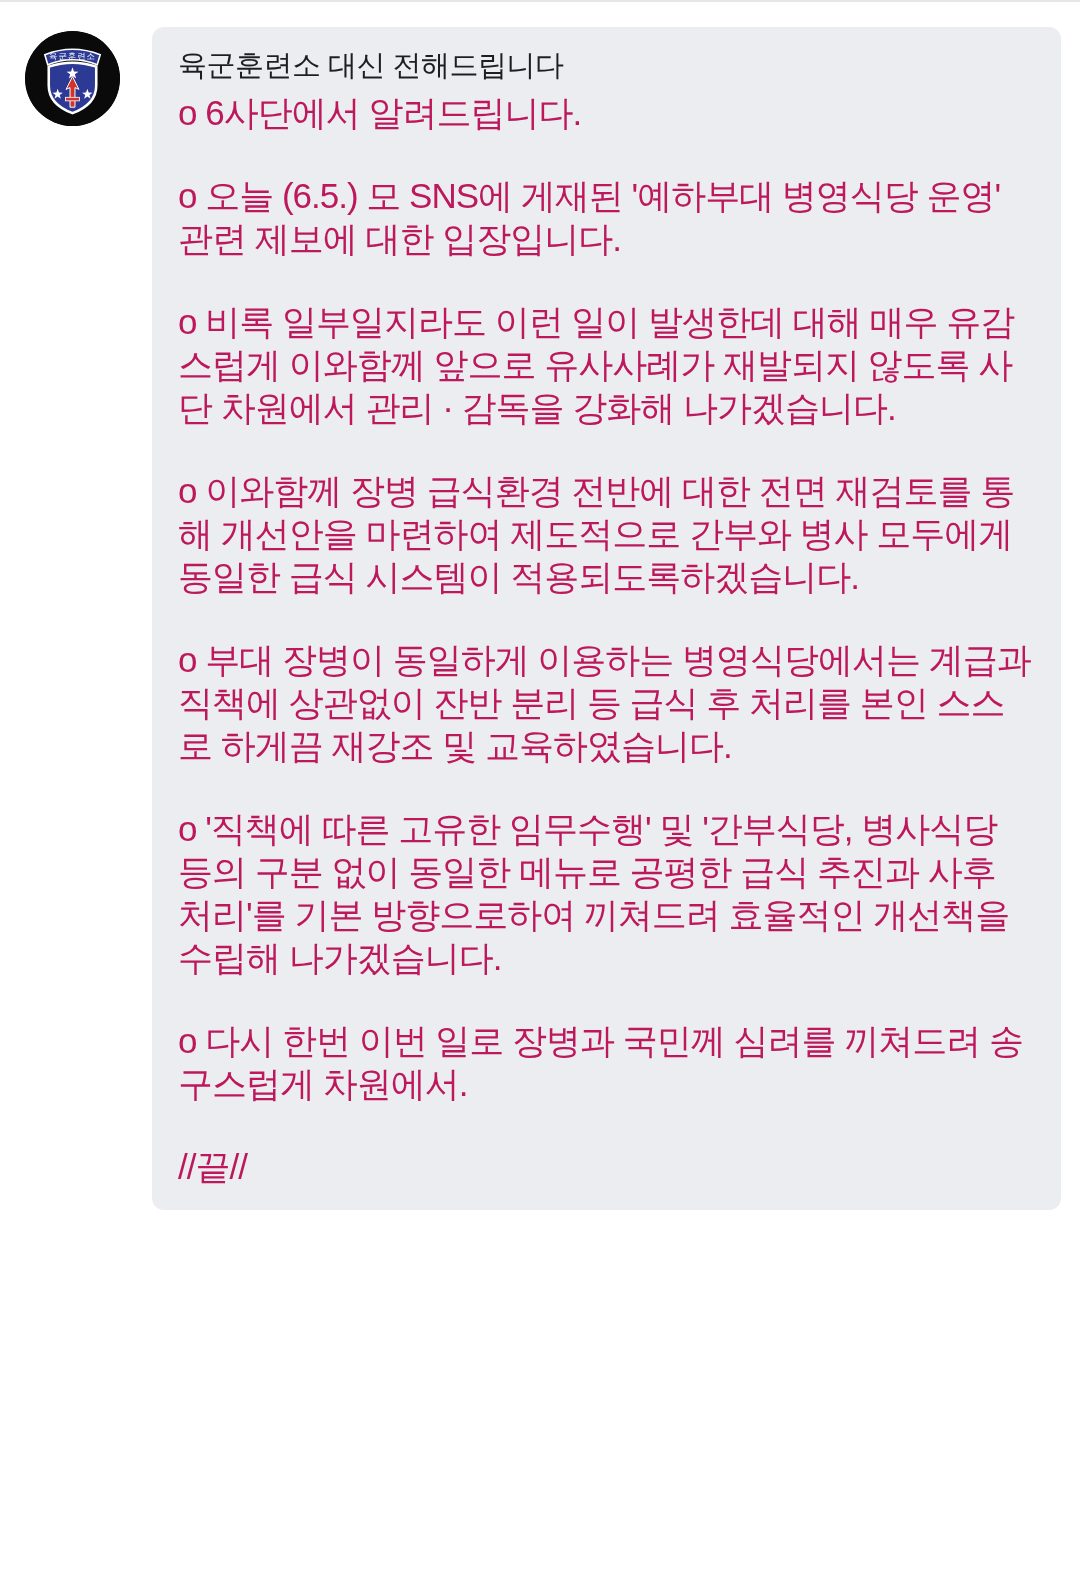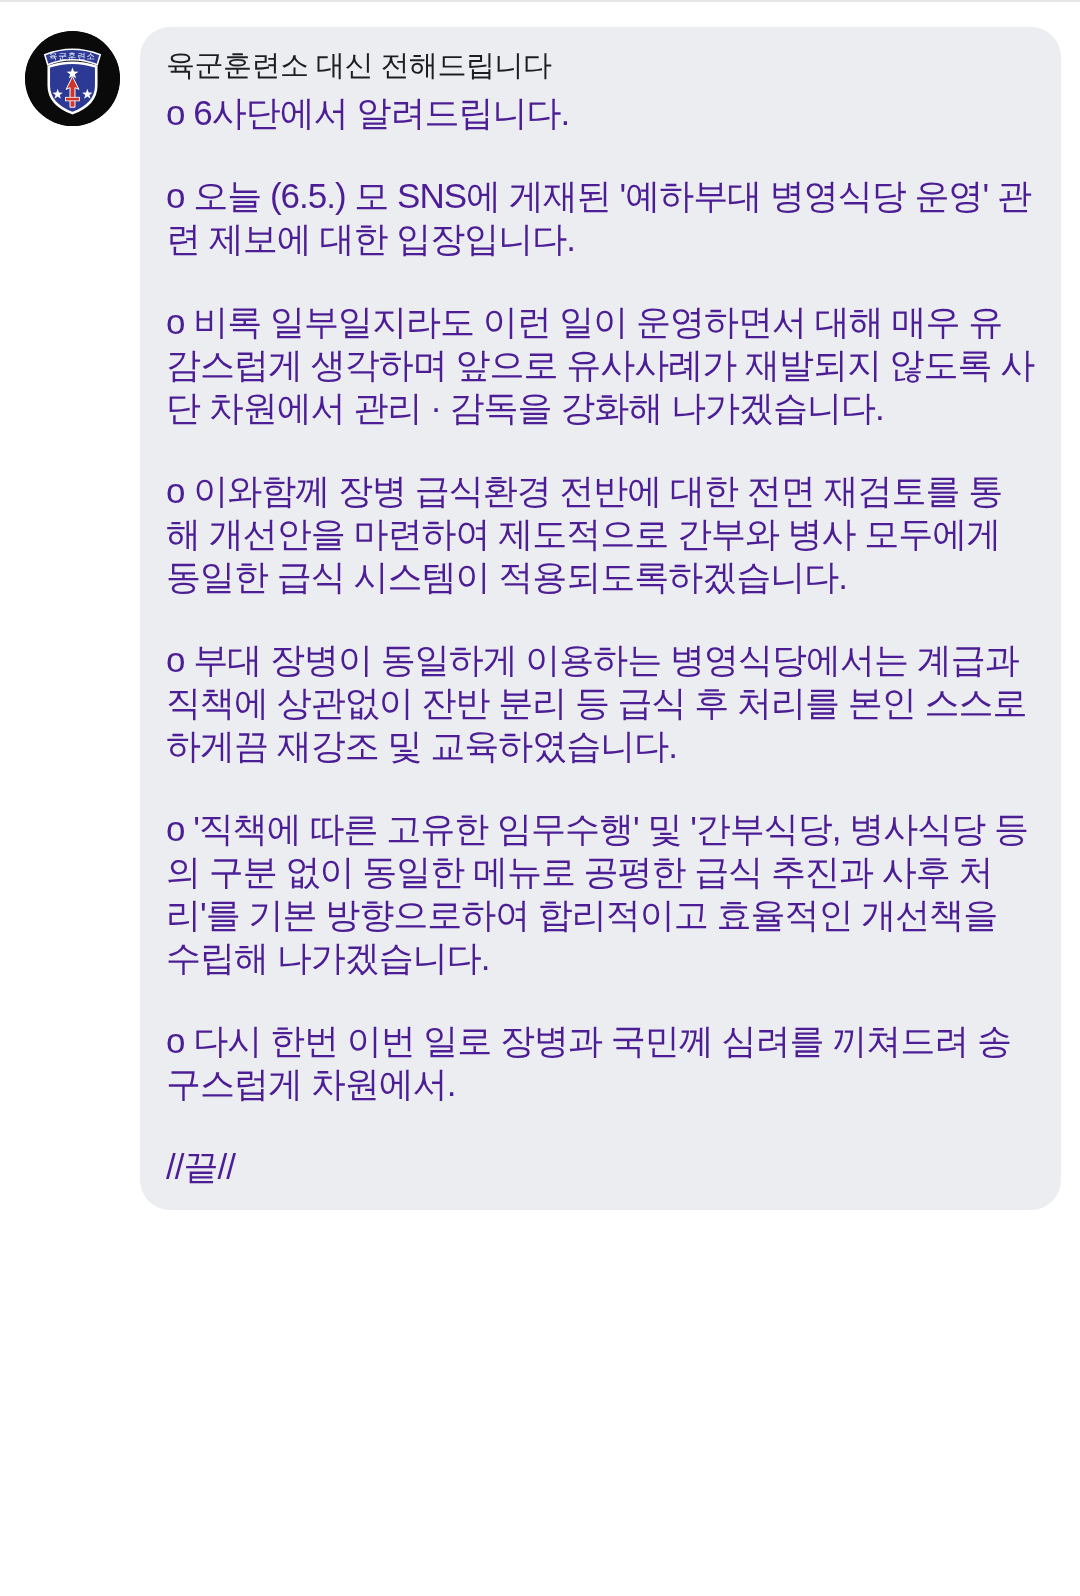--- a/index.html
+++ b/index.html
@@ -12,55 +12,55 @@
     font-family: "Liberation Sans", "DejaVu Sans", sans-serif;
   }
   .top-divider {
     height: 2px;
     background: #e4e6e8;
   }
   .comment-row {
     display: flex;
     align-items: flex-start;
     margin: 25px 19px 0 25px;
-    gap: 20px;
+    gap: 32px;
   }
   .avatar {
     flex: none;
     width: 95px;
     height: 95px;
     border-radius: 50%;
     overflow: hidden;
     margin-top: 4px;
     background: #0a0a0a;
   }
   .avatar svg { display: block; width: 100%; height: 100%; }
   .comment-col {
     flex: 1;
     min-width: 0;
   }
   .bubble {
     background: #ebedf0;
-    border-radius: 30px;
+    border-radius: 12px;
     padding: 20px 26px 22px 26px;
     color: #0d0d0f;
   }
   .author {
     font-size: 29px;
     line-height: 36px;
     color: #1c1e22;
     margin-bottom: 8px;
     letter-spacing: -0.5px;
   }
   .bubble p {
     margin: 0 0 40px 0;
     font-size: 35px;
     line-height: 43px;
     letter-spacing: -1px;
-    color: #4c1d95;
+    color: #be185d;
   }
   .bubble p:last-child { margin-bottom: 0; }
 </style>
 </head>
 <body>
 
 <div class="top-divider"></div>
 
 <div class="comment-row">
 
@@ -79,23 +79,23 @@
       <use href="#star" transform="translate(33,64) scale(0.92)" fill="#ffffff"></use>
       <use href="#star" transform="translate(63,64) scale(0.92)" fill="#ffffff"></use>
     </svg>
   </div>
 
   <div class="comment-col">
     <div class="bubble">
       <div class="author">육군훈련소 대신 전해드립니다</div>
       <p>o 6사단에서 알려드립니다.</p>
       <p>o 오늘 (6.5.) 모 SNS에 게재된 '예하부대 병영식당 운영' 관련 제보에 대한 입장입니다.</p>
-      <p>o 비록 일부일지라도 이런 일이 운영하면서 대해 매우 유감스럽게 생각하며 앞으로 유사사례가 재발되지 않도록 사단 차원에서 관리 · 감독을 강화해 나가겠습니다.</p>
+      <p>o 비록 일부일지라도 이런 일이 발생한데 대해 매우 유감스럽게 이와함께 앞으로 유사사례가 재발되지 않도록 사단 차원에서 관리 · 감독을 강화해 나가겠습니다.</p>
       <p>o 이와함께 장병 급식환경 전반에 대한 전면 재검토를 통해 개선안을 마련하여 제도적으로 간부와 병사 모두에게 동일한 급식 시스템이 적용되도록하겠습니다.</p>
       <p>o 부대 장병이 동일하게 이용하는 병영식당에서는 계급과 직책에 상관없이 잔반 분리 등 급식 후 처리를 본인 스스로 하게끔 재강조 및 교육하였습니다.</p>
-      <p>o '직책에 따른 고유한 임무수행' 및 '간부식당, 병사식당 등의 구분 없이 동일한 메뉴로 공평한 급식 추진과 사후 처리'를 기본 방향으로하여 합리적이고 효율적인 개선책을 수립해 나가겠습니다.</p>
+      <p>o '직책에 따른 고유한 임무수행' 및 '간부식당, 병사식당 등의 구분 없이 동일한 메뉴로 공평한 급식 추진과 사후 처리'를 기본 방향으로하여 끼쳐드려 효율적인 개선책을 수립해 나가겠습니다.</p>
       <p>o 다시 한번 이번 일로 장병과 국민께 심려를 끼쳐드려 송구스럽게 차원에서.</p>
       <p>//끝//</p>
     </div>
 
   </div>
 
 </div>
 
 </body></html>

